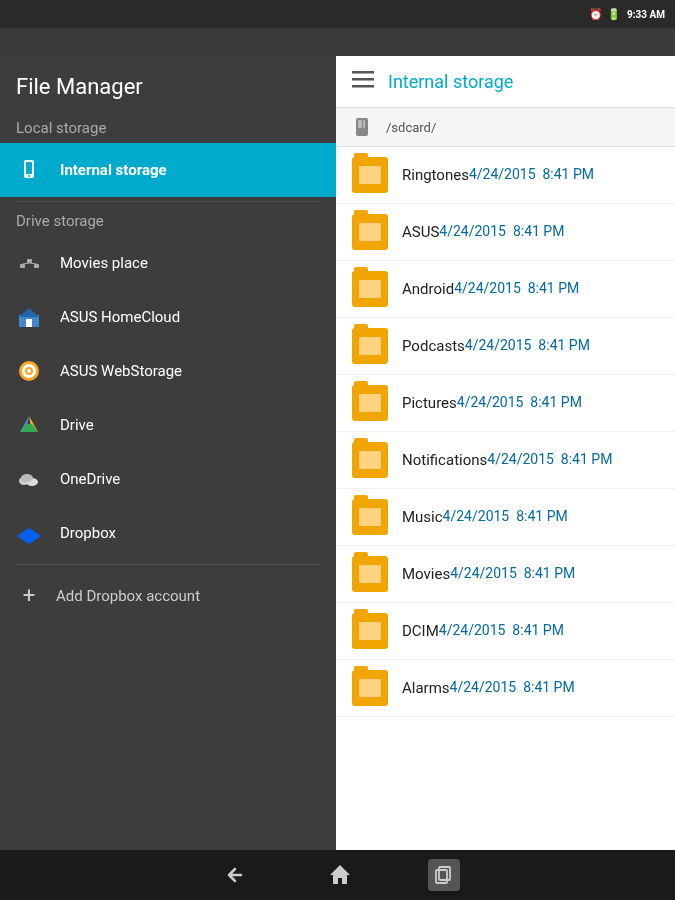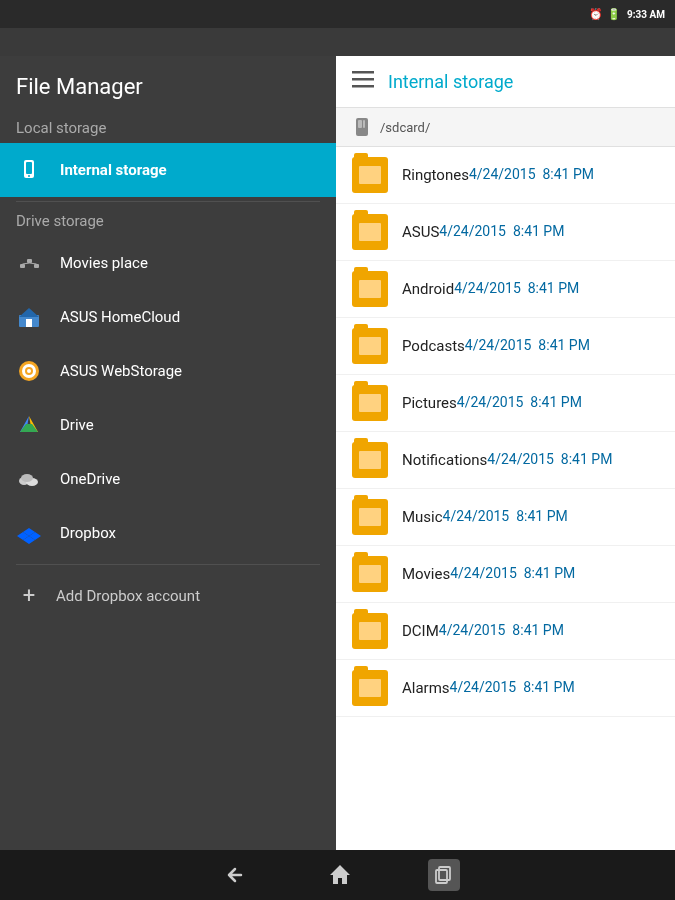--- a/index.html
+++ b/index.html
@@ -156,21 +156,21 @@
       font-size: 18px;
       font-weight: 400;
     }
 
     .breadcrumb-bar {
       display: flex;
       align-items: center;
       padding: 8px 16px;
       background: #f5f5f5;
       border-bottom: 1px solid #e0e0e0;
-      gap: 6px;
+      gap: 12px;
     }
     .breadcrumb-icon {
       width: 22px;
       height: 22px;
       flex-shrink: 0;
     }
     .breadcrumb-text {
       color: #555;
       font-size: 13px;
     }

